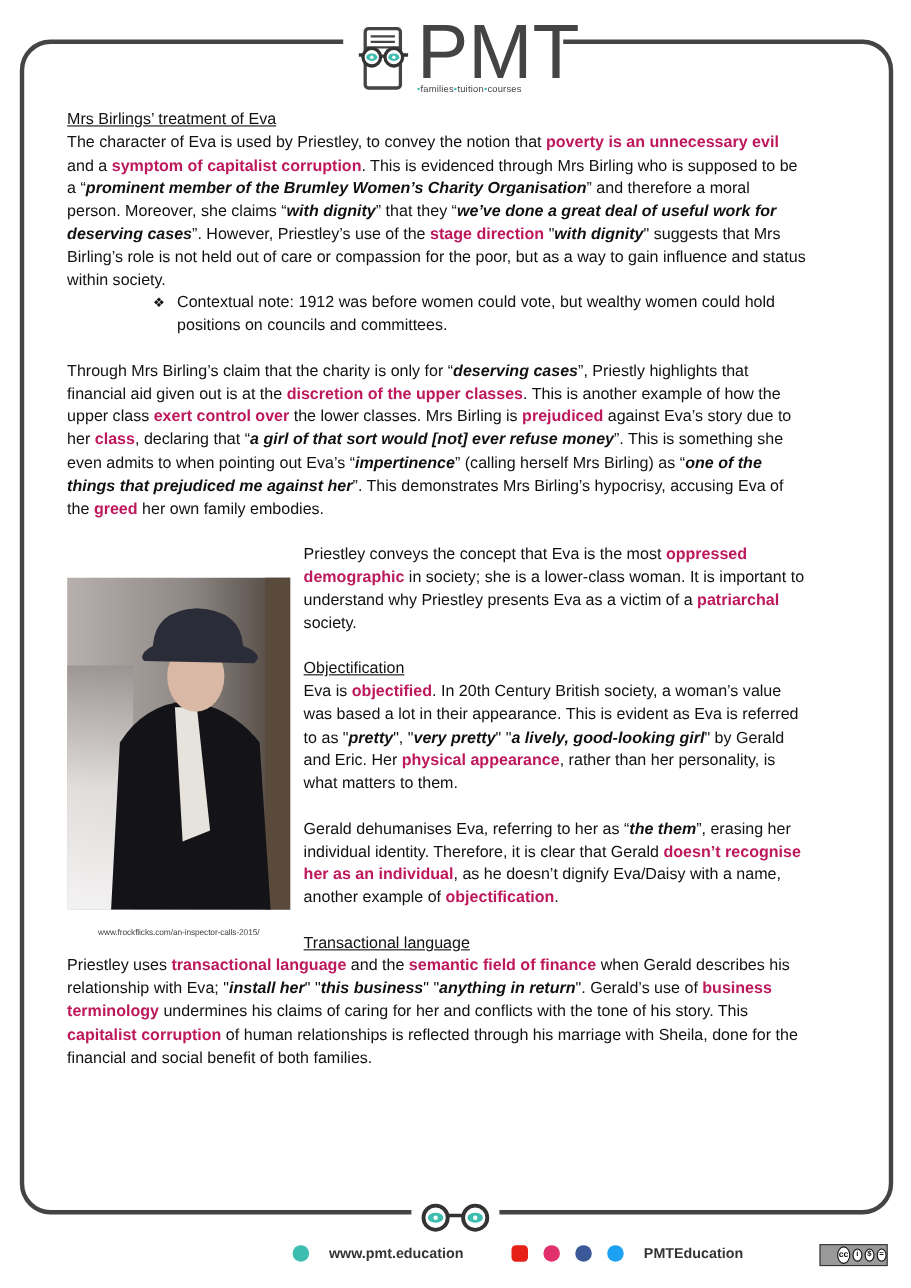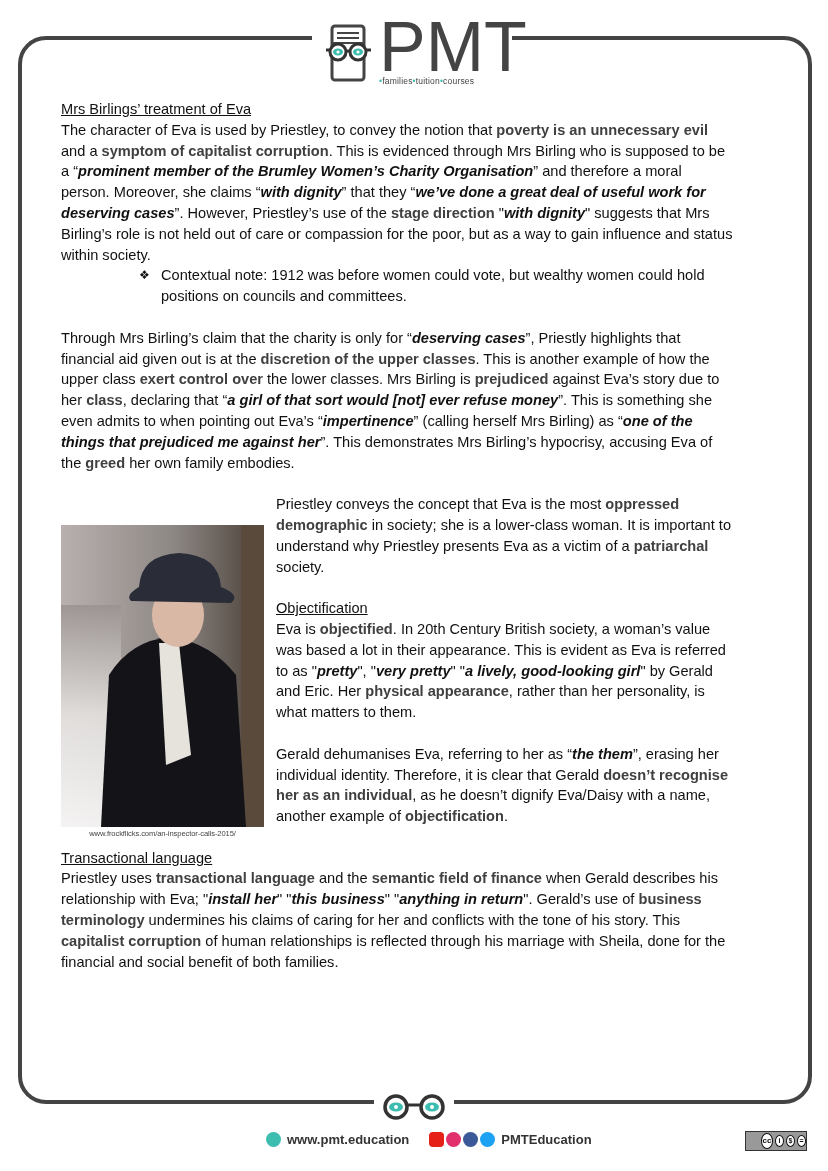--- a/index.html
+++ b/index.html
@@ -11,33 +11,33 @@
     .logo { position:absolute; left:322px; top:20px; width:186px; height:70px; }
     .logo .book { position:absolute; left:4px; top:4px; width:46px; height:60px; }
     .logo .pmt { position:absolute; left:57px; top:-6px; font-family:"Liberation Sans", sans-serif;
       font-size:70px; font-weight:400; color:#444; letter-spacing:0px; line-height:66px; }
     .logo .tag { position:absolute; left:57px; top:56px; font-size:8.5px; color:#444; letter-spacing:0.2px;
       font-family:"Liberation Sans", sans-serif; font-stretch:condensed; }
     .logo .tag .dot { color:#3cbdb0; }
     .content { position:absolute; left:61px; top:99px; width:672px; font-size:14.6px; line-height:20.8px; }
     .content p { margin:0; }
     .u { text-decoration:underline; }
-    .b { color:#404040; font-weight:bold; }
+    .b { color:#be185d; font-weight:bold; }
     .q { font-weight:bold; font-style:italic; }
     .note { margin:0 0 0 64px !important; padding-left:36px; position:relative; }
     .note .bullet { position:absolute; left:14px; top:0; font-size:12px; }
     .gap { height:20.8px; }
     .h2 { font-size:16.4px; font-weight:bold; margin-top:4px !important; line-height:20.8px; }
     .figure { float:left; width:203px; margin:10px 12px 0 0; }
     .photo { width:203px; height:302px; display:block; }
-    .caption { font-size:7.6px; color:#444; text-align:center; margin-top:2px; line-height:10px; letter-spacing:-0.1px; }
+    .caption { font-size:7.6px; color:#444; text-align:center; margin-top:16px; line-height:10px; letter-spacing:-0.1px; }
     .footer-mask { position:absolute; left:374px; top:1086px; width:80px; height:30px; background:#fff; }
     .glasses { position:absolute; left:376px; top:1093px; }
     .footer { position:absolute; top:1132px; left:266px; font-size:13px; color:#333; font-weight:bold;
-      font-family:"Liberation Sans", sans-serif; display:flex; align-items:center; }
+      font-family:"Liberation Sans", sans-serif; display:flex; align-items:center;gap:12px; }
     .footer .ico { display:inline-block; width:15px; height:15px; border-radius:50%; margin-right:2px; }
     .cc { position:absolute; left:745px; top:1131px; width:62px; height:20px; background:#999; border:1px solid #333;
       box-sizing:border-box; display:flex; align-items:center; gap:2px; padding-left:15px; }
     .cc span { display:inline-block; width:12px; height:12px; border-radius:50%; background:#fff; border:1.5px solid #111; box-sizing:border-box;
       font-size:7px; font-weight:bold; text-align:center; line-height:9px; color:#111; }
     .cc span.cc-main { width:16px; height:16px; line-height:13px; font-size:8px; }
   </style>
 </head>
 <body>
 

